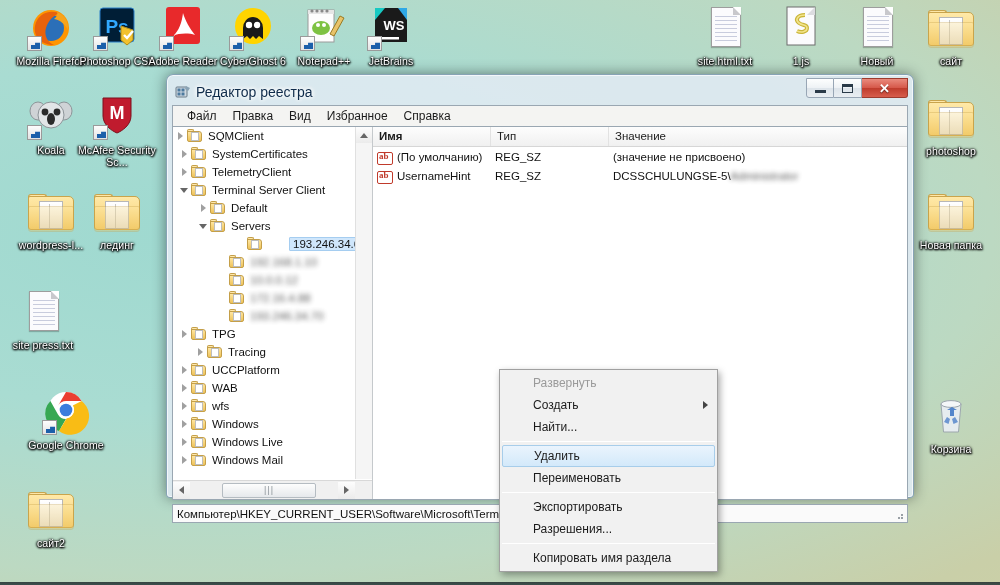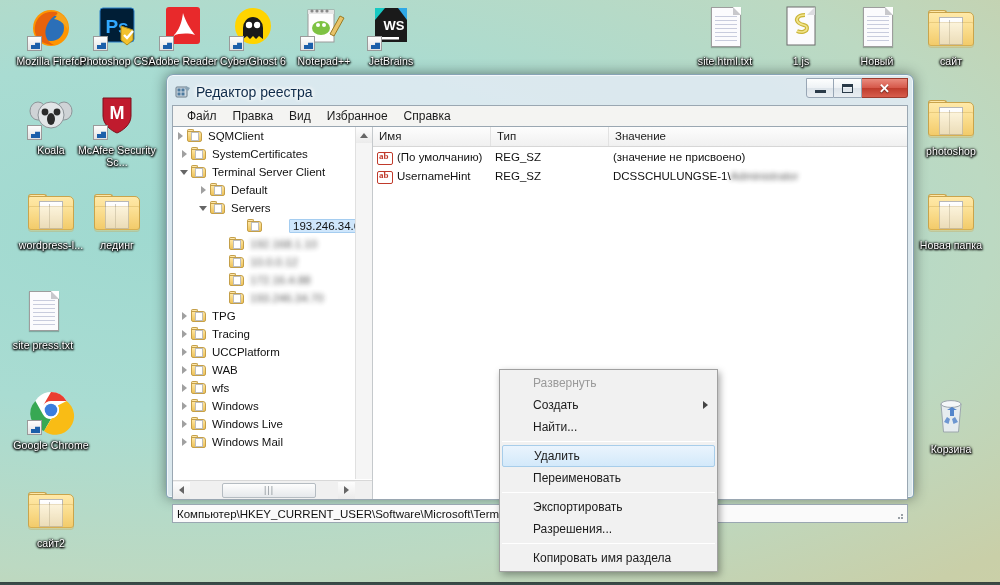--- a/index.html
+++ b/index.html
@@ -235,21 +235,21 @@
 
   
   #list { flex:1; background:#fff; position:relative; }
   #lhead {
     height:20px; display:flex; background:linear-gradient(#fdfdfd,#f0f0f0);
     border-bottom:1px solid #d6d6d6; font-size:11.5px; color:#1b1b1b;
   }
   #lhead div {
     border-right:1px solid #e2e2e2; padding:3px 0 0 6px;
   }
-  .c1{width:118px;} .c2{width:118px;} .c3{flex:1;border-right:none !important;}
+  .c1{width:118px;font-weight:bold;} .c2{width:118px;} .c3{flex:1;border-right:none !important;}
   .lrow { display:flex; height:19px; font-size:11.5px; color:#111; align-items:center;}
   .abicon {
     width:16px;height:13px;margin:4px 4px 0 4px; flex:0 0 16px;
     background:#fff; border:1px solid #c03a2b; border-radius:2px;
     position:relative; overflow:hidden;
   }
   .abicon span{
     position:absolute; left:1px; top:-2px; font-size:9px; color:#c03a2b; font-weight:bold;
     font-family:"Liberation Serif", serif;
   }
@@ -441,21 +441,21 @@
 
   <div class="dicon" style="left:0px;top:288px">
     <div class="glyph">
       <div class="doc">
           <div class="lines"></div>
         </div>
     </div>
     <div class="lbl">site press.txt</div>
   </div>
 
-  <div class="dicon" style="left:8px;top:388px">
+  <div class="dicon" style="left:23px;top:388px">
     <div class="glyph">
       <svg width="48" height="48" viewBox="0 0 48 48">
         <circle cx="24" cy="22" r="18" fill="#fff"></circle>
         <path d="M24 4 a18 18 0 0 1 15.6 9 H24 a9 9 0 0 0 -7.8 4.5 Z" fill="#ea3e31"></path>
         <path d="M8.4 13 L16 26.5 a9 9 0 0 0 8 4.5 l-7 12 A18 18 0 0 1 8.4 13Z" fill="#37a853"></path>
         <path d="M39.6 13 A18 18 0 0 1 17 43 l7.5 -12.5 A9 9 0 0 0 32 22 a9 9 0 0 0 -1.2 -4.5Z" fill="#f9bc15"></path>
         <circle cx="24" cy="22" r="8" fill="#fff"></circle>
           <circle cx="24" cy="22" r="6.3" fill="#3b7ddd"></circle>
       </svg>
       <span class="shortcut"></span>
@@ -607,20 +607,31 @@
                 <i></i>
               </span>
               <span class="tfolder">
                 <span class="t"></span>
                 <span class="b"></span>
                 <span class="p"></span>
               </span>
               <span class="tlabel">SystemCertificates</span>
             </div>
             <div class="trow" style="padding-left: 4px;">
+              <span class="exp collapsed">
+                <i></i>
+              </span>
+              <span class="tfolder">
+                <span class="t"></span>
+                <span class="b"></span>
+                <span class="p"></span>
+              </span>
+              <span class="tlabel">TelemetryClient</span>
+            </div>
+            <div class="trow" style="padding-left: 4px;">
               <span class="exp open">
                 <i></i>
               </span>
               <span class="tfolder">
                 <span class="t"></span>
                 <span class="b"></span>
                 <span class="p"></span>
               </span>
               <span class="tlabel">Terminal Server Client</span>
             </div>
@@ -695,21 +706,21 @@
               <span class="exp collapsed">
                 <i></i>
               </span>
               <span class="tfolder">
                 <span class="t"></span>
                 <span class="b"></span>
                 <span class="p"></span>
               </span>
               <span class="tlabel">TPG</span>
             </div>
-            <div class="trow" style="padding-left: 4px; align-items: center;">
+            <div class="trow" style="padding-left: 20px; align-items: center;">
               <span class="exp collapsed">
                 <i></i>
               </span>
               <span class="tfolder">
                 <span class="t"></span>
                 <span class="b"></span>
                 <span class="p"></span>
               </span>
               <span class="tlabel">Tracing</span>
             </div>
@@ -812,21 +823,21 @@
               <span class="n">(По умолчанию)</span>
               <span class="t">REG_SZ</span>
               <span class="v">(значение не присвоено)</span>
             </div>
             <div class="lrow">
               <span class="abicon">
                 <span>ab</span>
               </span>
               <span class="n">UsernameHint</span>
               <span class="t">REG_SZ</span>
-              <span class="v"><span>DCSSCHULUNGSE-1\</span><span class="blurred">Administrator</span></span>
+              <span class="v"><span>DCSSCHULUNGSE-5\</span><span class="blurred">Administrator</span></span>
             </div>
           </div>
       </div>
 
       <div id="ctx">
           <div class="ci disabled">
             <span>Развернуть</span>
           </div>
           <div class="ci">
             <span>Создать</span>

